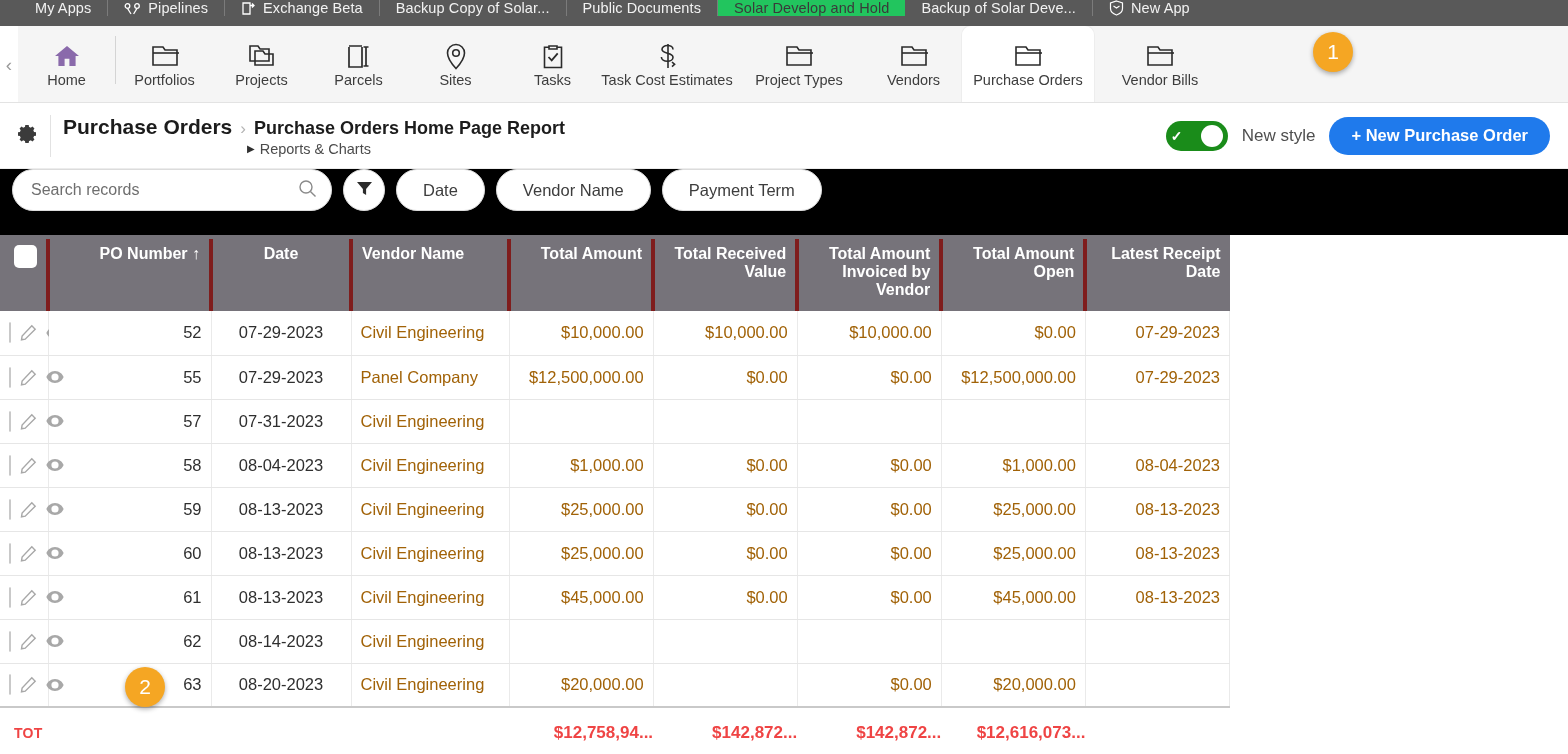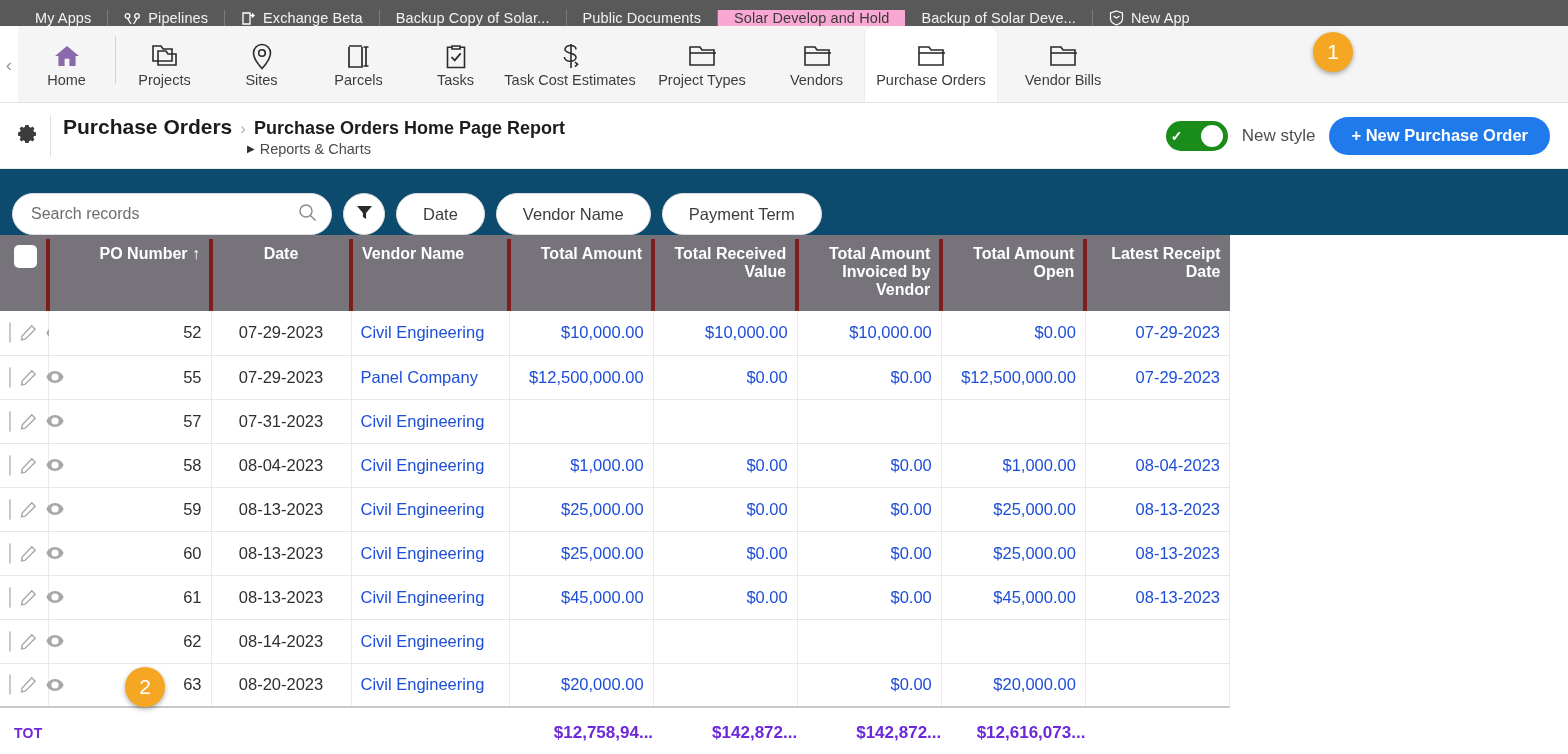--- a/index.html
+++ b/index.html
@@ -9,41 +9,41 @@
     background: #ffffff;
     overflow: hidden;
   }
 
   
   .apptabs {
     position: relative;
     height: 26px;
     background: #595959;
     display: flex;
-    align-items: flex-end;
+    align-items: flex-start;
     color: #ffffff;
     overflow: hidden;
     white-space: nowrap;
   }
   .apptab {
     display: flex;
     align-items: center;
     justify-content: center;
     gap: 7px;
     padding: 0 16px;
     font-size: 14.5px;
     color: #f2f2f2;
     border-right: 1px solid #7b7b7b;
     position: relative;
     flex: 0 0 auto;
     letter-spacing: .1px;
   }
   .apptab.noborder { border-right: none; }
   .apptab.active {
-    background: #f9a8d4;
+    background: #22c55e;
     color: #3a3a3a;
     border-right: none;
   }
   .apptab .glyph { display: inline-flex; align-items: center; }
   .grid-icon {
     display: inline-grid;
     grid-template-columns: repeat(3, 3px);
     grid-template-rows: repeat(3, 3px);
     gap: 1.5px;
   }
@@ -150,24 +150,24 @@
     font-size: 16.5px;
     font-weight: bold;
     font-family: "Liberation Sans", sans-serif;
     white-space: nowrap;
   }
 
   
   .filterbar {
     height: 66px;
     display: flex;
-    align-items: flex-end;
+    align-items: flex-start;
     gap: 11px;
     padding: 0 12px;
-    background: #0c4a6e;
+    background: #000000;
   }
   .searchbox {
     width: 320px; height: 42px;
     border: 1px solid #dcdcdc;
     border-radius: 22px;
     display: flex; align-items: center;
     padding: 0 14px 0 18px;
     background: #fff;
   }
   .searchbox input {
@@ -228,21 +228,21 @@
     padding: 0 9px;
     background: #fff;
     white-space: nowrap;
   }
   td.c-actions { border-right: none; padding-left: 12px; }
   td.c-po { text-align: right; border-right: 1px solid #eaeaea; margin-top: 24px; }
   td.c-date { text-align: center; }
   td.c-vendor { text-align: left; }
   td.num { text-align: right; }
   td.last { border-right: none; }
-  .link { color: #1d4ed8; }
+  .link { color: #a16207; }
   .actions { display: flex; align-items: center; gap: 9px; }
   .rowchk {
     width: 21px; height: 21px; border: 1px solid #c9c9c9;
     border-radius: 5px; background: #fff; display: inline-block;
   }
   .icon-btn { color: #a8a8a8; display: inline-flex; align-items: center; }
 
   tr.firstrow td { height: 38px; }
   tr.clipped td {
     border-top: none;
@@ -251,21 +251,21 @@
   }
 
   
   .totrow td {
     border-bottom: none;
     border-right: none;
     border-top: 2px solid #c9c9c9;
     height: 44px;
     font-weight: bold;
     font-size: 17px;
-    color: #6d28d9;
+    color: #ef4444;
     vertical-align: middle;
     padding-top: 6px;
   }
   .totrow td.tot-label { font-size: 14px; letter-spacing: .3px; padding-left: 14px; }
 
   
   .badge {
     position: absolute;
     width: 40px; height: 40px;
     border-radius: 50%;
@@ -365,48 +365,57 @@
         <svg width="28" height="26" viewBox="0 0 28 26" fill="#8a6aab">
           <path d="M14 3 L26 13 h-3.4 v10 h-6.2 v-7.2 h-4.8 V23 H5.4 V13 H2 z"></path>
         </svg>
       </span>
       <span class="nl">Home</span>
     </div>
 
 
     <div class="navsep"></div>
 
+    <div class="navitem">
+      <span class="ni">
+        <svg width="28" height="24" viewBox="0 0 28 24" fill="none" stroke="#2b2b2b" stroke-width="1.6">
+          <path d="M2 3 h10 l2 3 h12 v15 H2 z"></path>
+            <path d="M2 9 h26"></path>
+        </svg>
+      </span>
+      <span class="nl">Portfolios</span>
+    </div>
 
     <div class="navitem">
       <span class="ni">
         <svg width="28" height="24" viewBox="0 0 28 24" fill="none" stroke="#2b2b2b" stroke-width="1.6">
           <path d="M2 2 h8 l2 3 h9 v12 H2 z"></path>
             <path d="M7 7 h8 l2 3 h8 v11 H7 z"></path>
         </svg>
       </span>
       <span class="nl">Projects</span>
     </div>
 
     <div class="navitem">
       <span class="ni">
+        <svg width="26" height="25" viewBox="0 0 26 25" fill="none" stroke="#2b2b2b" stroke-width="1.7">
+          <path d="M3 2 h13 M3 3 v20 h13 V3 M20 3 v19 M17.5 3 h5 M17.5 22 h5"></path>
+        </svg>
+      </span>
+      <span class="nl">Parcels</span>
+    </div>
+
+    <div class="navitem">
+      <span class="ni">
         <svg width="22" height="27" viewBox="0 0 22 27" fill="none" stroke="#2b2b2b" stroke-width="1.6">
           <path d="M11 1.5 c4.7 0 8.5 3.8 8.5 8.5 c0 6.3 -8.5 15.5 -8.5 15.5 S2.5 16.3 2.5 10 c0 -4.7 3.8 -8.5 8.5 -8.5 z"></path>
           <circle cx="11" cy="10" r="3.3"></circle>
         </svg>
       </span>
       <span class="nl">Sites</span>
-    </div>
-
-    <div class="navitem">
-      <span class="ni">
-        <svg width="26" height="25" viewBox="0 0 26 25" fill="none" stroke="#2b2b2b" stroke-width="1.7">
-          <path d="M3 2 h13 M3 3 v20 h13 V3 M20 3 v19 M17.5 3 h5 M17.5 22 h5"></path>
-        </svg>
-      </span>
-      <span class="nl">Parcels</span>
     </div>
 
 
     <div class="navitem">
       <span class="ni">
         <svg width="24" height="27" viewBox="0 0 24 27" fill="none" stroke="#2b2b2b" stroke-width="1.6">
           <path d="M8 3 h8 v3 H8 z"></path>
             <path d="M8 4.2 H3.5 v20.3 h17 V4.2 H16"></path>
           <path d="M7.5 14 l3.2 3.4 6 -7" stroke-width="1.8"></path>
         </svg>

